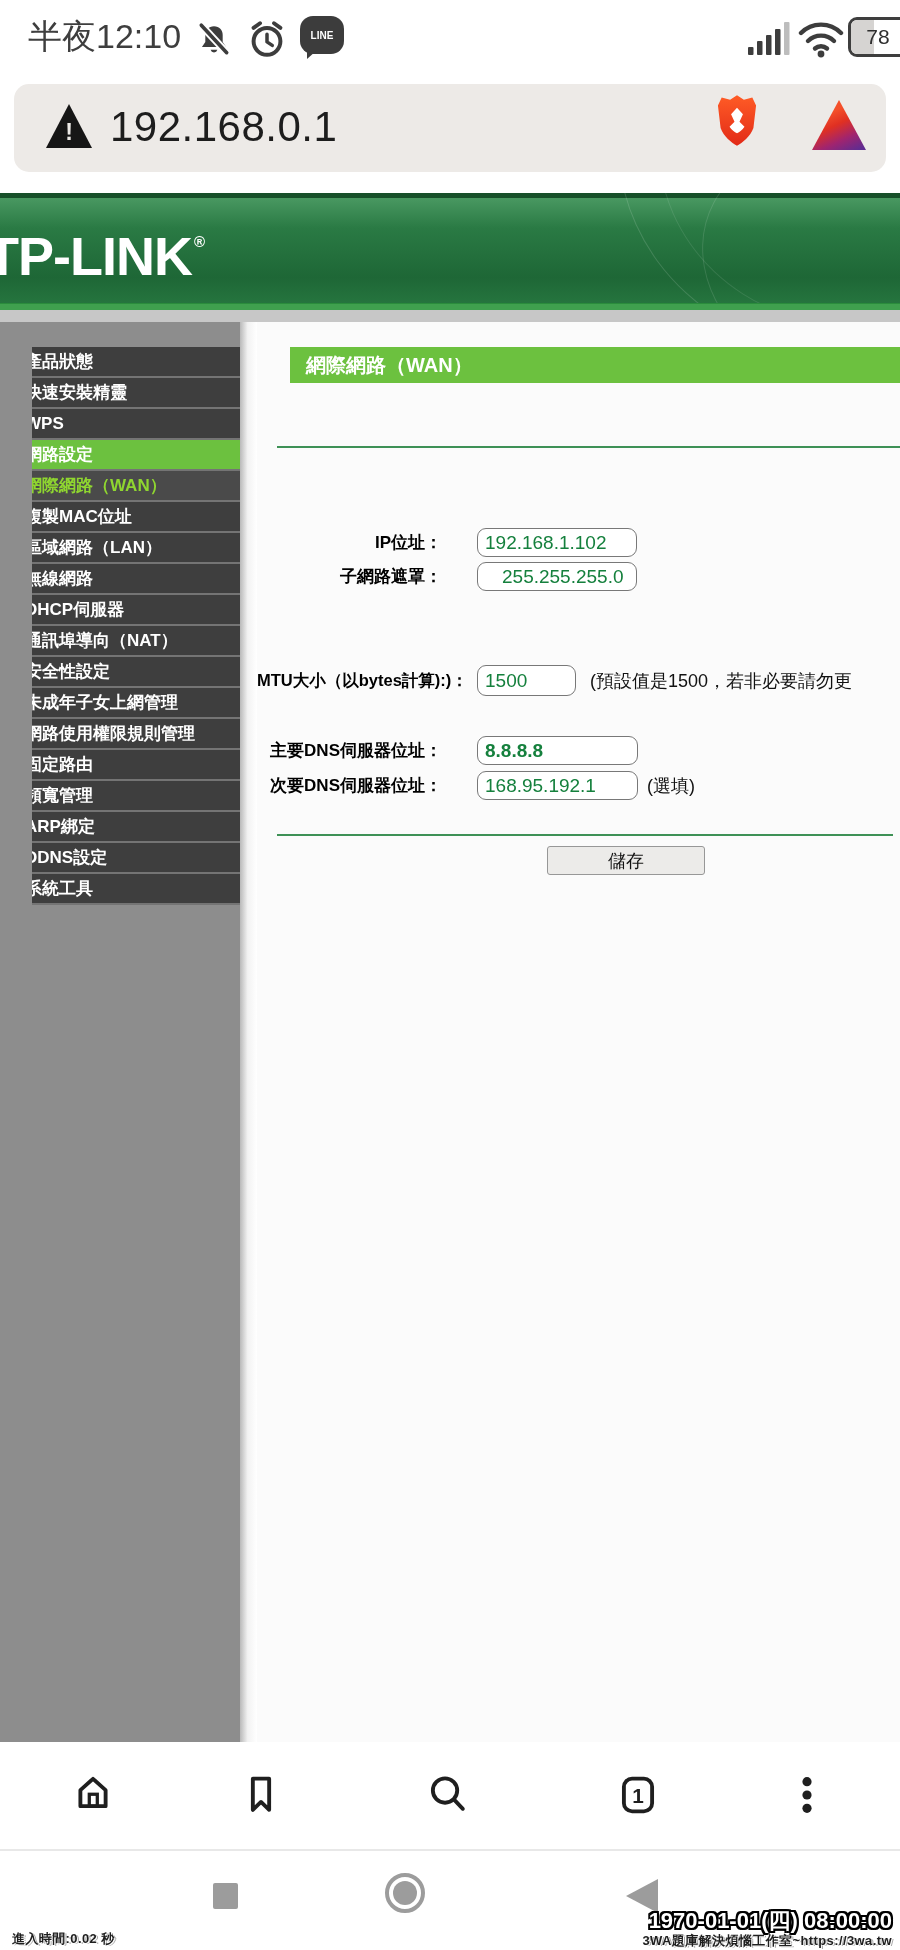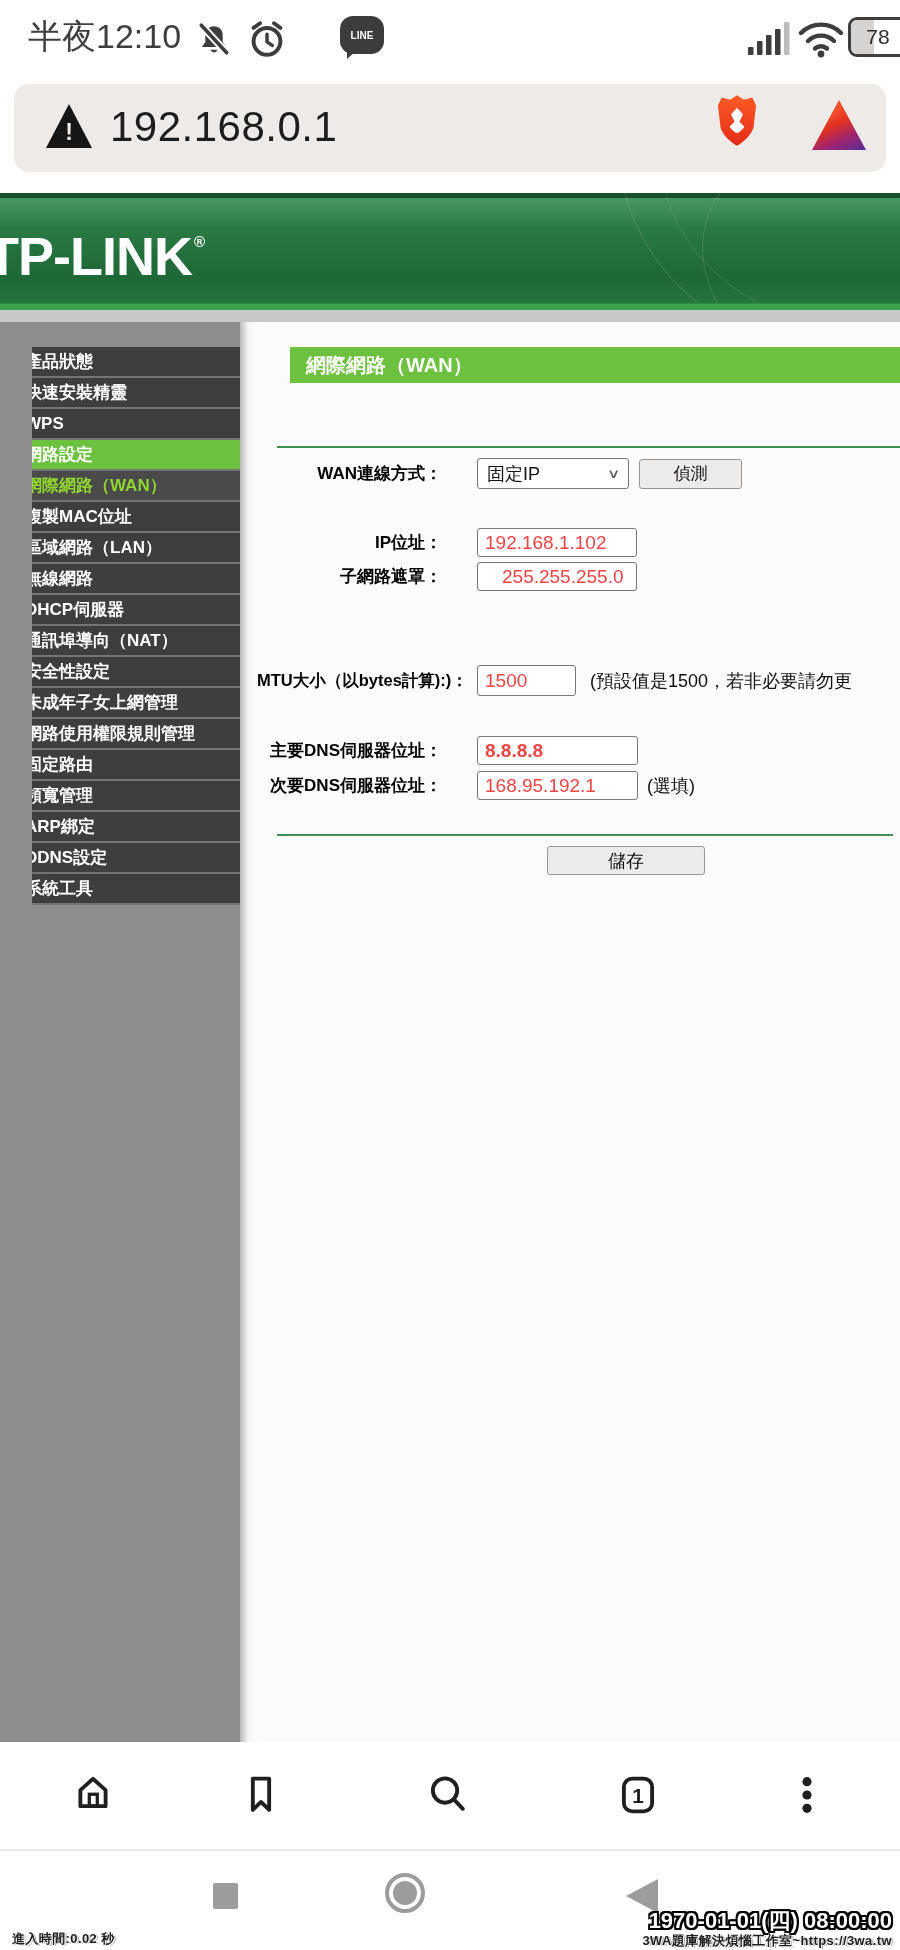--- a/index.html
+++ b/index.html
@@ -9,21 +9,21 @@
   
   .wm{position:absolute;font-size:13px;font-weight:bold;color:#1f1f1f;letter-spacing:.4px;
       text-shadow:1px 1px 0 rgba(255,255,255,.95),2px 1px 0 rgba(60,60,60,.45),-1px -1px 0 rgba(255,255,255,.5);
       white-space:nowrap;}
 
   
   .statusbar{position:absolute;left:0;top:0;width:900px;height:72px;background:#fff;}
   .time{position:absolute;left:28px;top:14px;font-size:34px;color:#3e3e3e;}
   .sb-icon{position:absolute;top:18px;}
   .line-badge{position:absolute;left:300px;top:16px;width:44px;height:38px;background:#3c3c3c;
-      border-radius:13px;display:flex;align-items:center;justify-content:center;margin-left:40px;}
+      border-radius:13px;display:flex;align-items:center;justify-content:center;}
   .line-badge::after{content:"";position:absolute;left:7px;bottom:-5px;width:0;height:0;
       border-left:9px solid #3c3c3c;border-bottom:8px solid transparent;}
   .line-badge span{color:#fff;font-size:10px;font-weight:bold;letter-spacing:0;}
   .battery{position:absolute;left:848px;top:17px;width:54px;height:34px;border:3px solid #3e3e3e;
       border-radius:9px;display:flex;align-items:center;justify-content:center;overflow:hidden;background:#fff;}
   .battery .fill{position:absolute;left:0;top:0;bottom:0;width:42%;background:#d6d4d2;}
   .battery span{position:relative;font-size:21px;color:#2e2e2e;}
 
   
   .urlbar{position:absolute;left:14px;top:84px;width:872px;height:88px;background:#edeae7;border-radius:15px;}
@@ -63,22 +63,22 @@
       background:linear-gradient(90deg,#b9b9b9,#f2f2f2 45%,#ffffff);}
 
   
   .content{position:absolute;left:257px;top:322px;width:643px;height:1420px;background:#fbfbfb;overflow:hidden;}
   .page-title{position:absolute;left:33px;right:0;top:25px;height:36px;background:#6cc13f;
       color:#fff;font-size:20px;font-weight:bold;line-height:36px;padding-left:16px;}
   .hr1{position:absolute;left:20px;right:0;top:124px;height:2px;background:#3e9156;}
   .hr2{position:absolute;left:20px;top:512px;width:616px;height:2px;background:#3e9156;}
   .row{position:absolute;left:0;display:flex;align-items:center;}
   .lbl{width:185px;text-align:right;font-weight:bold;font-size:17px;color:#000;flex:none;margin-right:35px;white-space:nowrap;}
-  .inp{box-sizing:border-box;height:29px;border:1.5px solid #787878;border-radius:3px;background:#fff;
-      font-size:19px;padding:0 7px;color:#ef4444;font-family:inherit;}
+  .inp{box-sizing:border-box;height:29px;border:1.5px solid #787878;border-radius:9px;background:#fff;
+      font-size:19px;padding:0 7px;color:#15803d;font-family:inherit;}
   .select{box-sizing:border-box;width:152px;height:31px;border:1.5px solid #787878;border-radius:3px;background:#fff;
       display:flex;align-items:center;justify-content:space-between;padding:0 9px;font-size:18px;color:#141414;cursor:pointer;}
   .select .chev{font-size:13px;color:#555;transform:scaleX(1.4);}
   .btn{box-sizing:border-box;height:30px;background:#ecebe9;border:1.5px solid #979797;border-radius:3px;
       font-size:17px;color:#111;display:flex;align-items:center;justify-content:center;cursor:pointer;font-family:inherit;}
   .hint{font-size:18px;color:#111;white-space:nowrap;}
   .savebtn{position:absolute;left:290px;top:524px;width:158px;height:29px;}
 
   
   .toolbar{position:absolute;left:0;top:1742px;width:900px;height:107px;background:#fff;}
@@ -229,28 +229,20 @@
           <span>系統工具</span>
         </div>
       </div>
   </div>
   <div class="scrollstrip"></div>
 
   <div class="content">
     <div class="page-title">網際網路（WAN）</div>
     <div class="hr1"></div>
 
-    <div class="row" style="top:136px;right:0;">
-      <div class="lbl">WAN連線方式：</div>
-      <div class="select">
-        <span>固定IP</span>
-        <span class="chev">∨</span>
-      </div>
-      <button class="btn" style="width:103px;margin-left:10px;">偵測</button>
-    </div>
 
     <div class="row" style="top:206px;right:0;">
       <div class="lbl">IP位址：</div>
       <input class="inp" style="width: 160px;" value="192.168.1.102">
     </div>
 
     <div class="row" style="top:240px;right:0;">
       <div class="lbl">子網路遮罩：</div>
       <input class="inp" style="width: 160px; padding-left: 24px;" value="255.255.255.0">
     </div>

